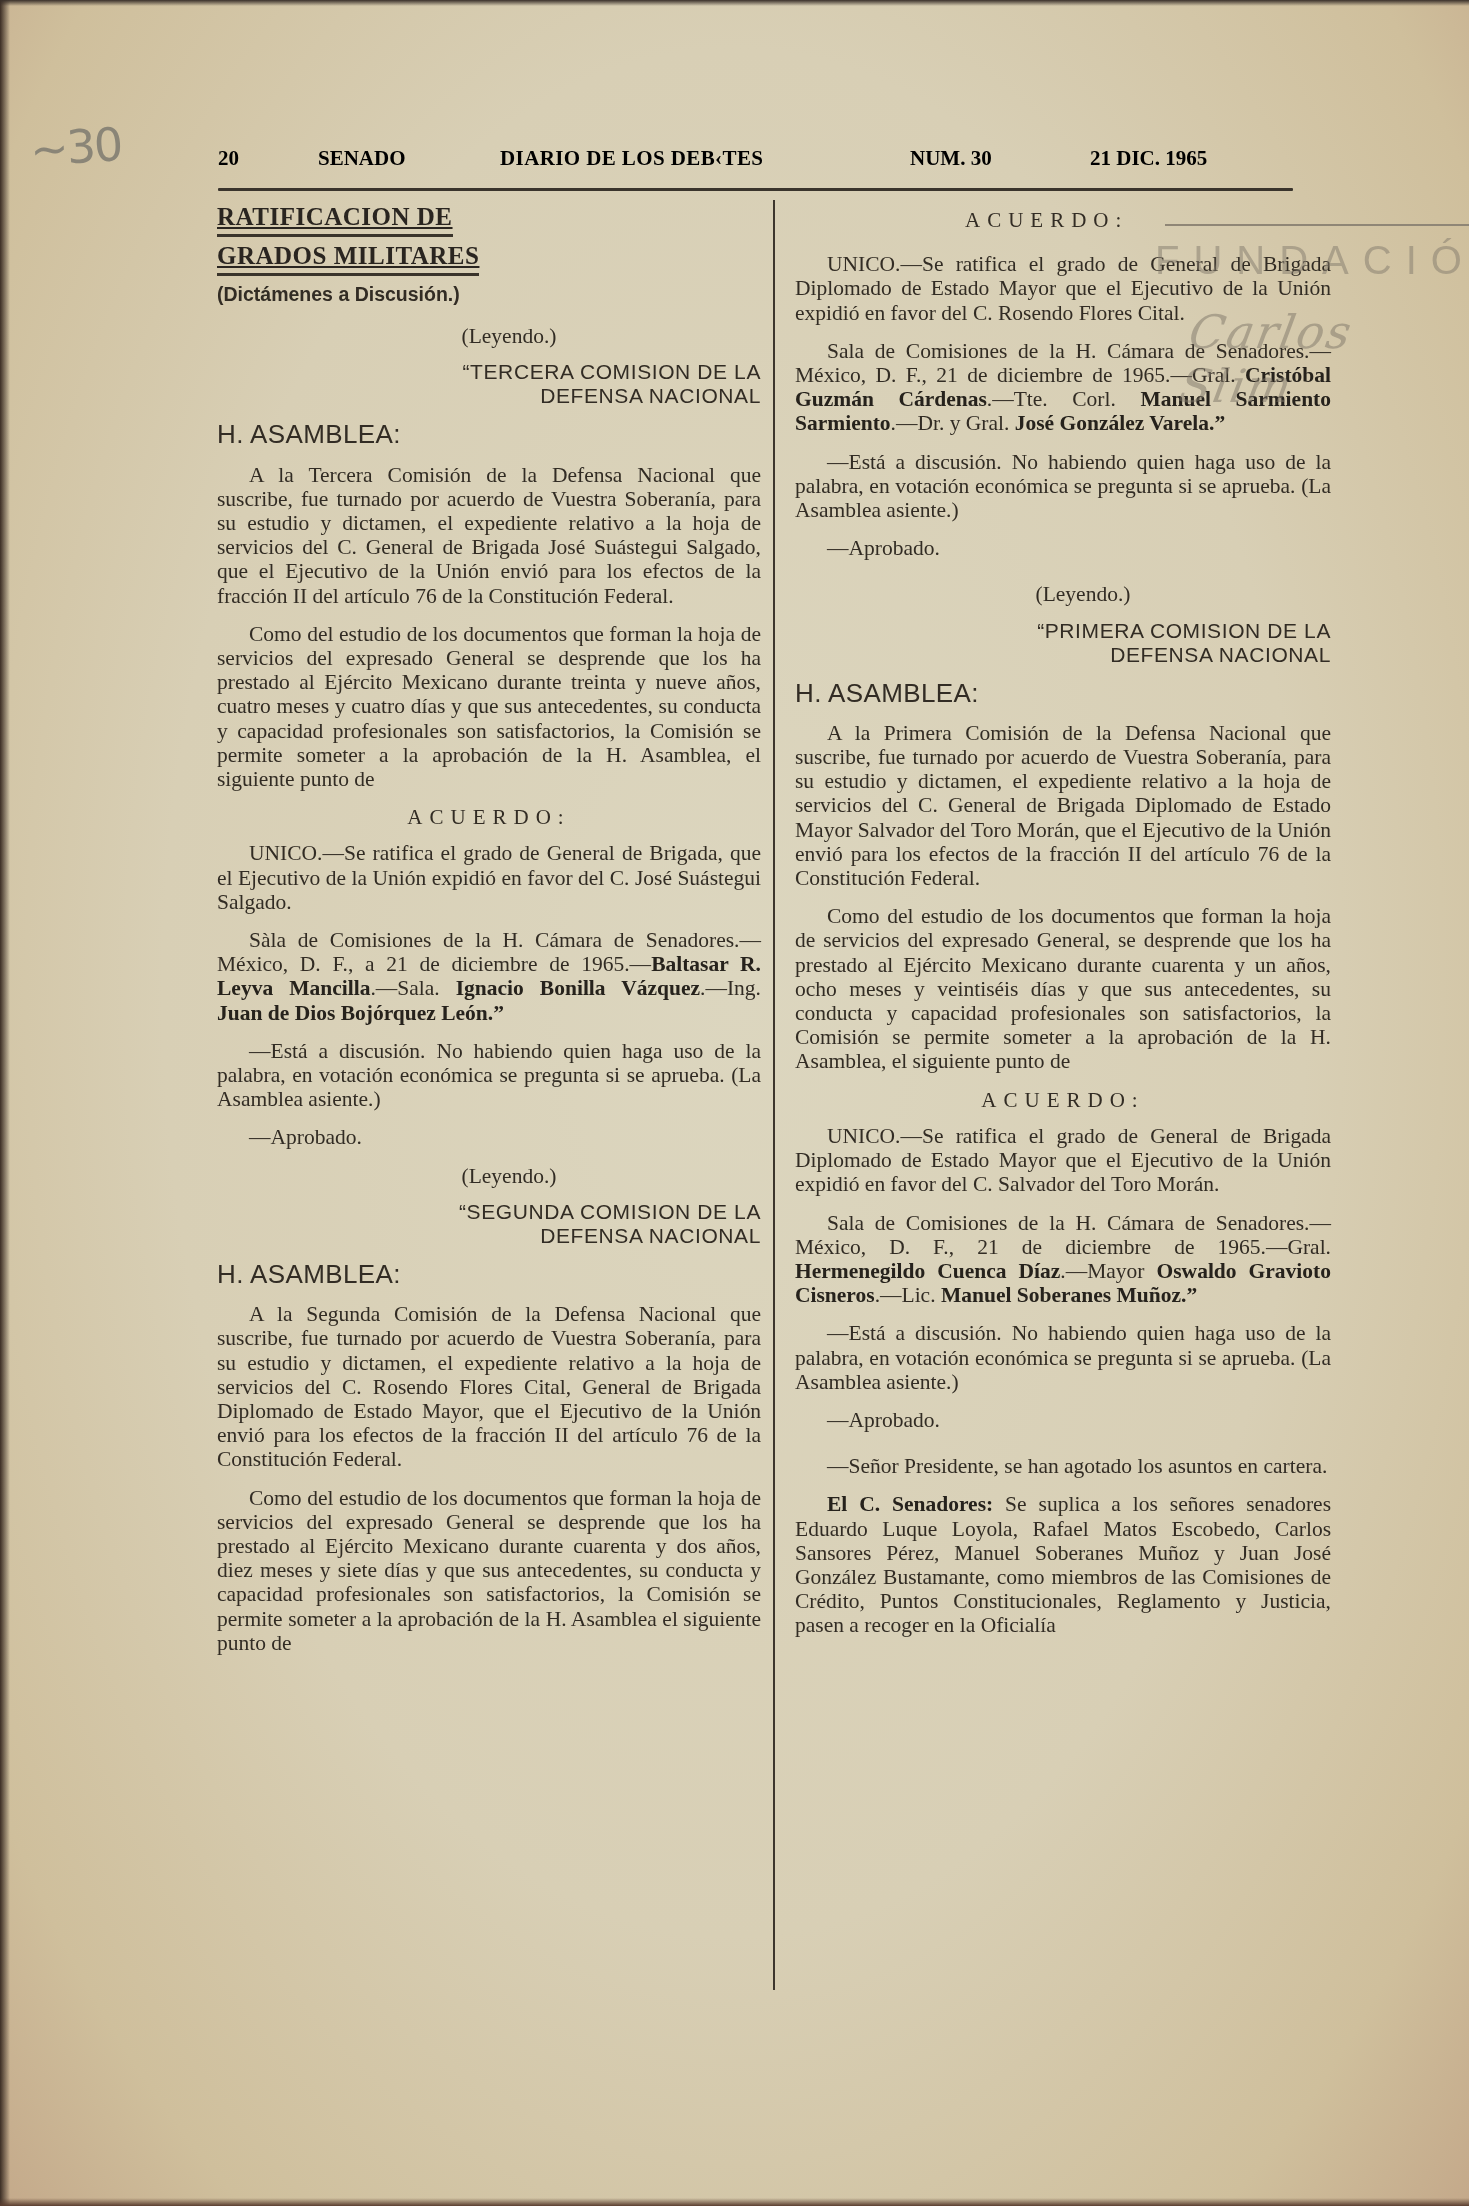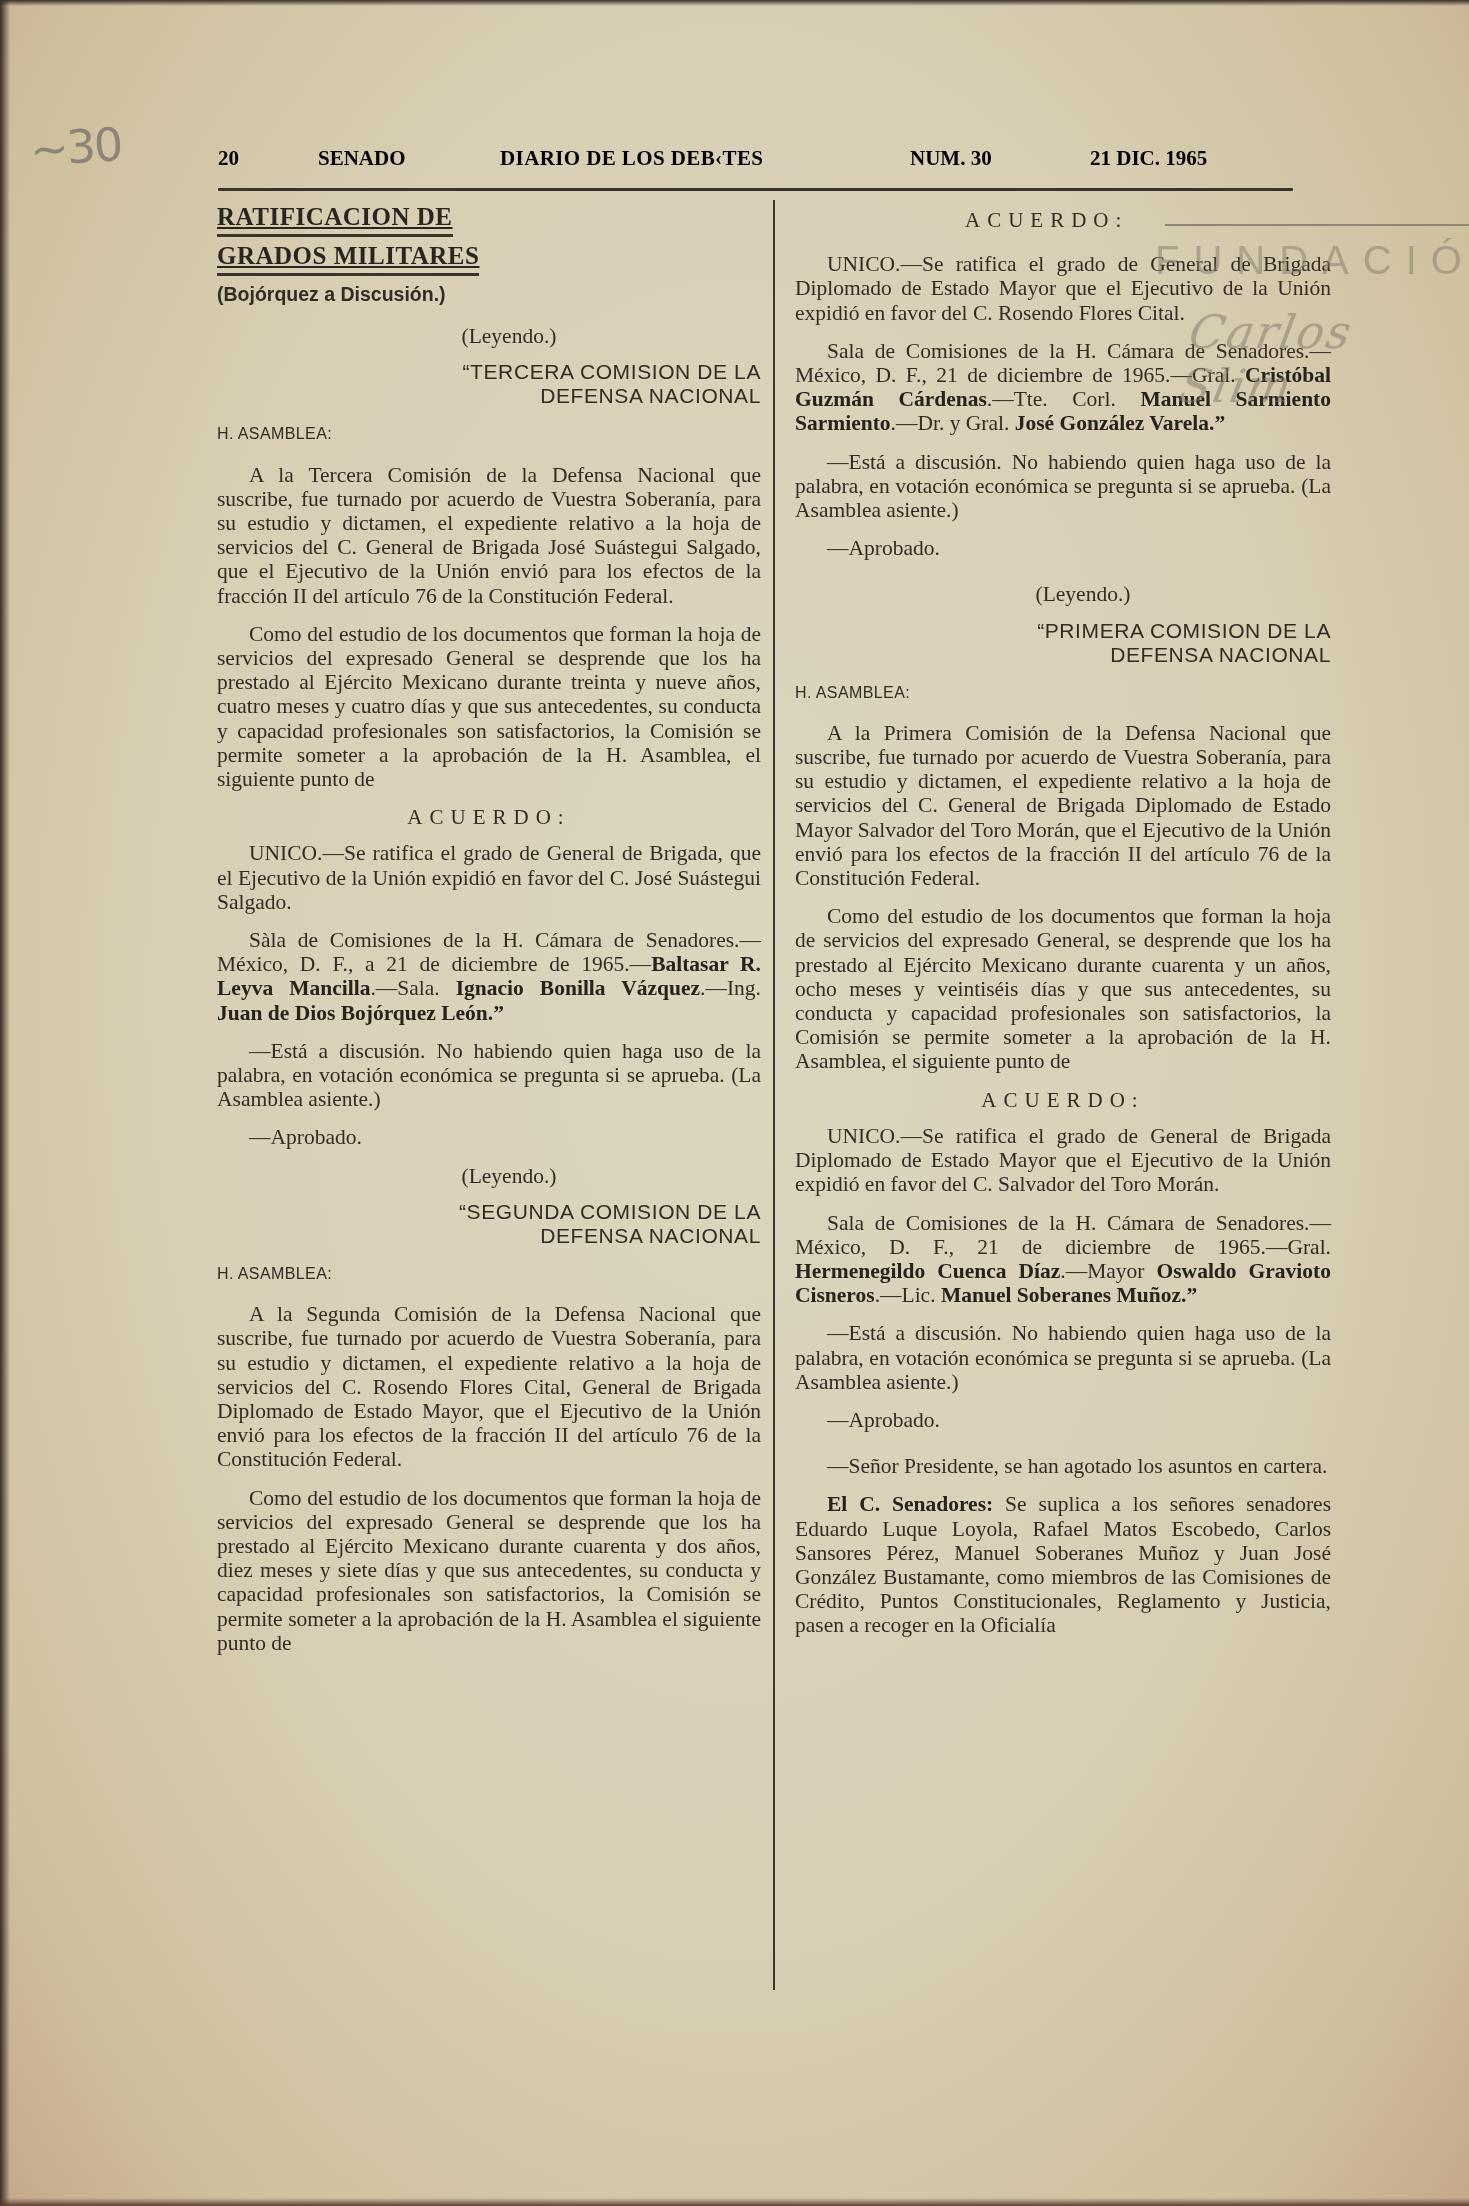--- a/index.html
+++ b/index.html
@@ -40,21 +40,21 @@
 
   .section-title { font-weight:bold; font-size:25px; letter-spacing:0.5px; line-height:34px;
     display:inline-block; border-bottom:3px solid #3a342b; padding-bottom:0; margin:0; color:#2a2520;text-decoration:underline; }
   .title-wrap { margin-top:0; }
   .title-wrap .section-title + br + .section-title { margin-top:4px; }
   .subtitle { font-weight:bold; font-family:"Liberation Sans", sans-serif; font-size:19.5px; margin-top:6px; margin-bottom:18px; }
 
   .stage { text-align:center; margin: 14px 0 12px 0; padding-left:40px; }
   .commission { text-align:right; font-family:Liberation Sans, sans-serif; font-size:21px; line-height:24px;
     letter-spacing:0.6px; margin: 6px 0 14px 0; }
-  .asamblea { font-family:"Liberation Sans", sans-serif; font-size:16px; letter-spacing:0.4px; margin: 4px 0 16px 0; }
+  .asamblea { font-family:"Liberation Sans", sans-serif; font-size:26px; letter-spacing:0.4px; margin: 4px 0 16px 0; }
   p { margin: 0 0 14px 0; text-align: justify; text-indent: 32px; }
   .acuerdo { text-align:center; letter-spacing:7px; font-size:21px; margin: 10px 0 12px 0; }
   .acuerdo-top { text-align:left; padding-left:170px; letter-spacing:7px; font-size:21px; margin: 8px 0 20px 0; position:relative; }
   .acuerdo-top .rule { position:absolute; left:370px; top:16px; width:340px; height:2px; background:#8f8676; }
   b { font-weight:bold; color:#26221c; }
   .gap-lg { margin-bottom: 22px; }
 
   .watermark { position:absolute; color: rgba(120,112,98,0.55); font-family:"Liberation Serif", serif; text-align:center; }
   .wm-fund { position:absolute; left:1155px; top:238px; font-family:"Liberation Sans", sans-serif;
     font-size:40px; letter-spacing:14px; color: rgba(130,122,108,0.5); }
@@ -79,21 +79,21 @@
 </div>
 <div class="header-rule"></div>
 
 <div class="col-divider"></div>
 
 <div class="column col-left">
   <div class="title-wrap">
     <div class="section-title">RATIFICACION DE</div><br>
     <div class="section-title" style="margin-top:2px;">GRADOS MILITARES</div>
   </div>
-  <div class="subtitle">(Bojórquez a Discusión.)</div>
+  <div class="subtitle">(Dictámenes a Discusión.)</div>
 
   <div class="stage">(Leyendo.)</div>
   <div class="commission">
     <div>“TERCERA COMISION DE LA</div>
     <div>DEFENSA NACIONAL</div>
   </div>
   <div class="asamblea">H. ASAMBLEA:</div>
   <p>A la Tercera Comisión de la Defensa Nacional que suscribe, fue turnado por acuerdo de Vuestra Soberanía, para su estudio y dictamen, el expediente relativo a la hoja de servicios del C. General de Brigada José Suástegui Salgado, que el Ejecutivo de la Unión envió para los efectos de la fracción II del artículo 76 de la Constitución Federal.</p>
   <p>Como del estudio de los documentos que forman la hoja de servicios del expresado General se desprende que los ha prestado al Ejército Mexicano durante treinta y nueve años, cuatro meses y cuatro días y que sus antecedentes, su conducta y capacidad profesionales son satisfactorios, la Comisión se permite someter a la aprobación de la H. Asamblea, el siguiente punto de</p>
   <div class="acuerdo">ACUERDO:</div>

